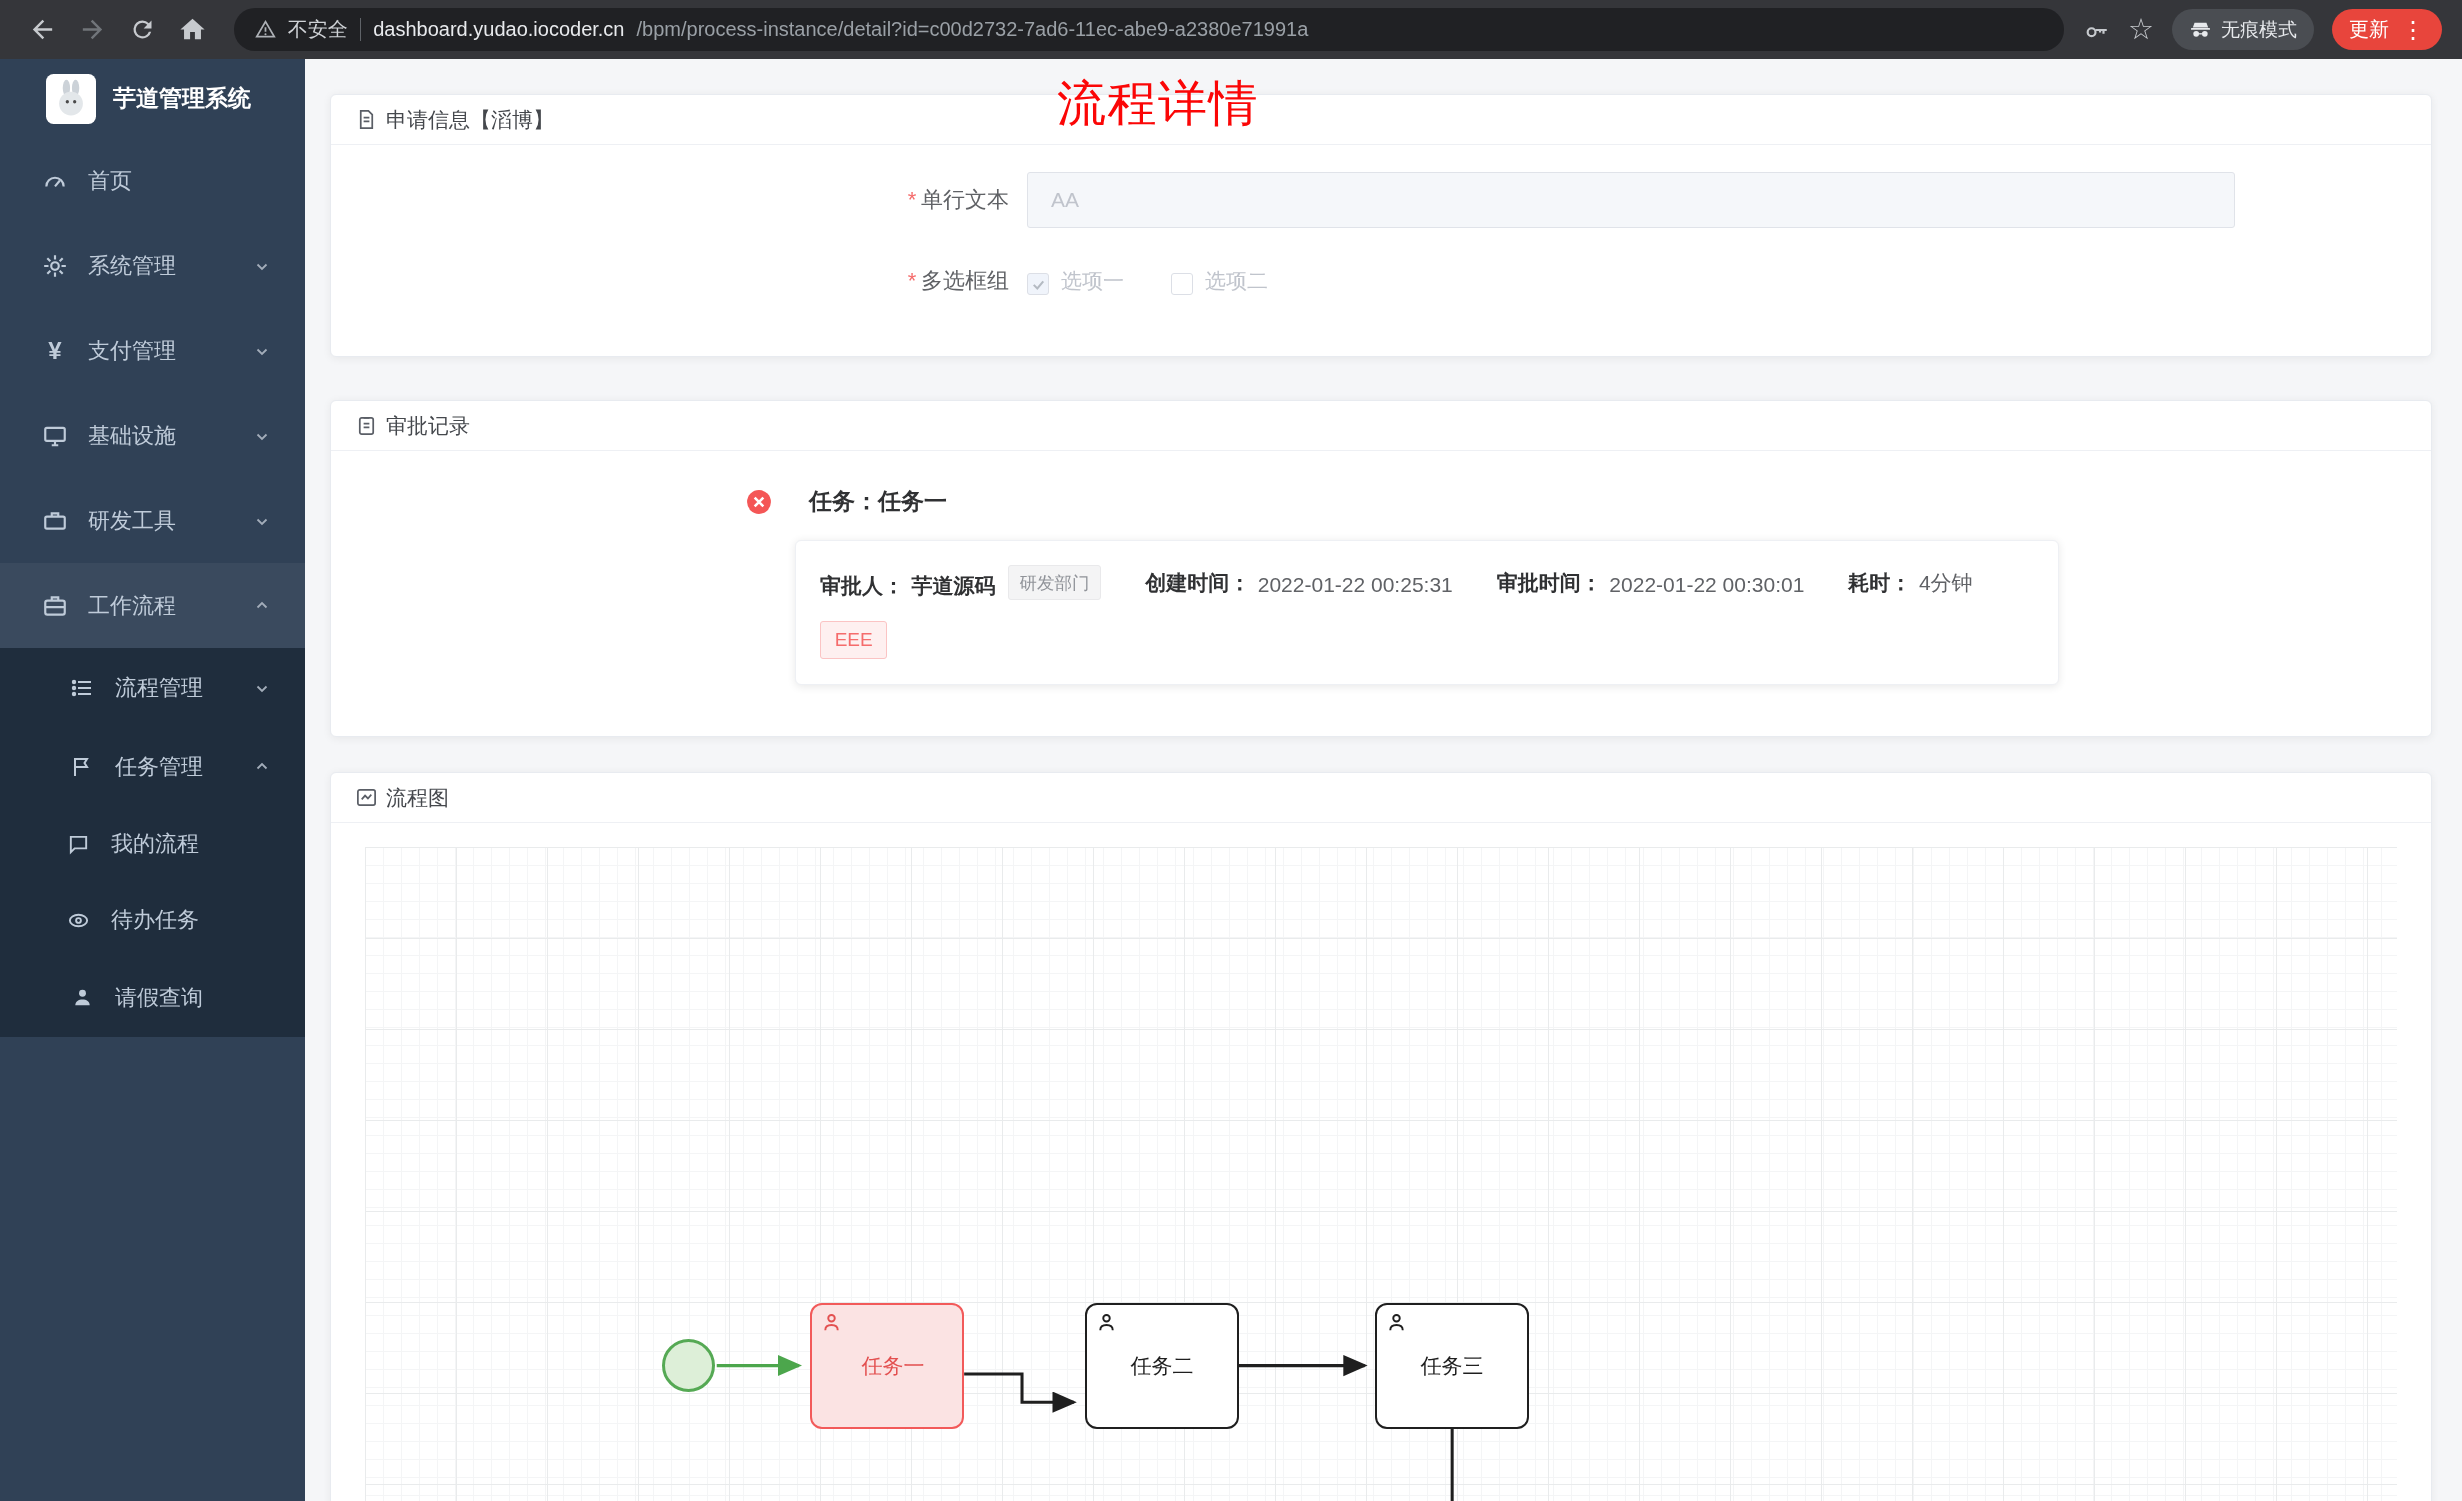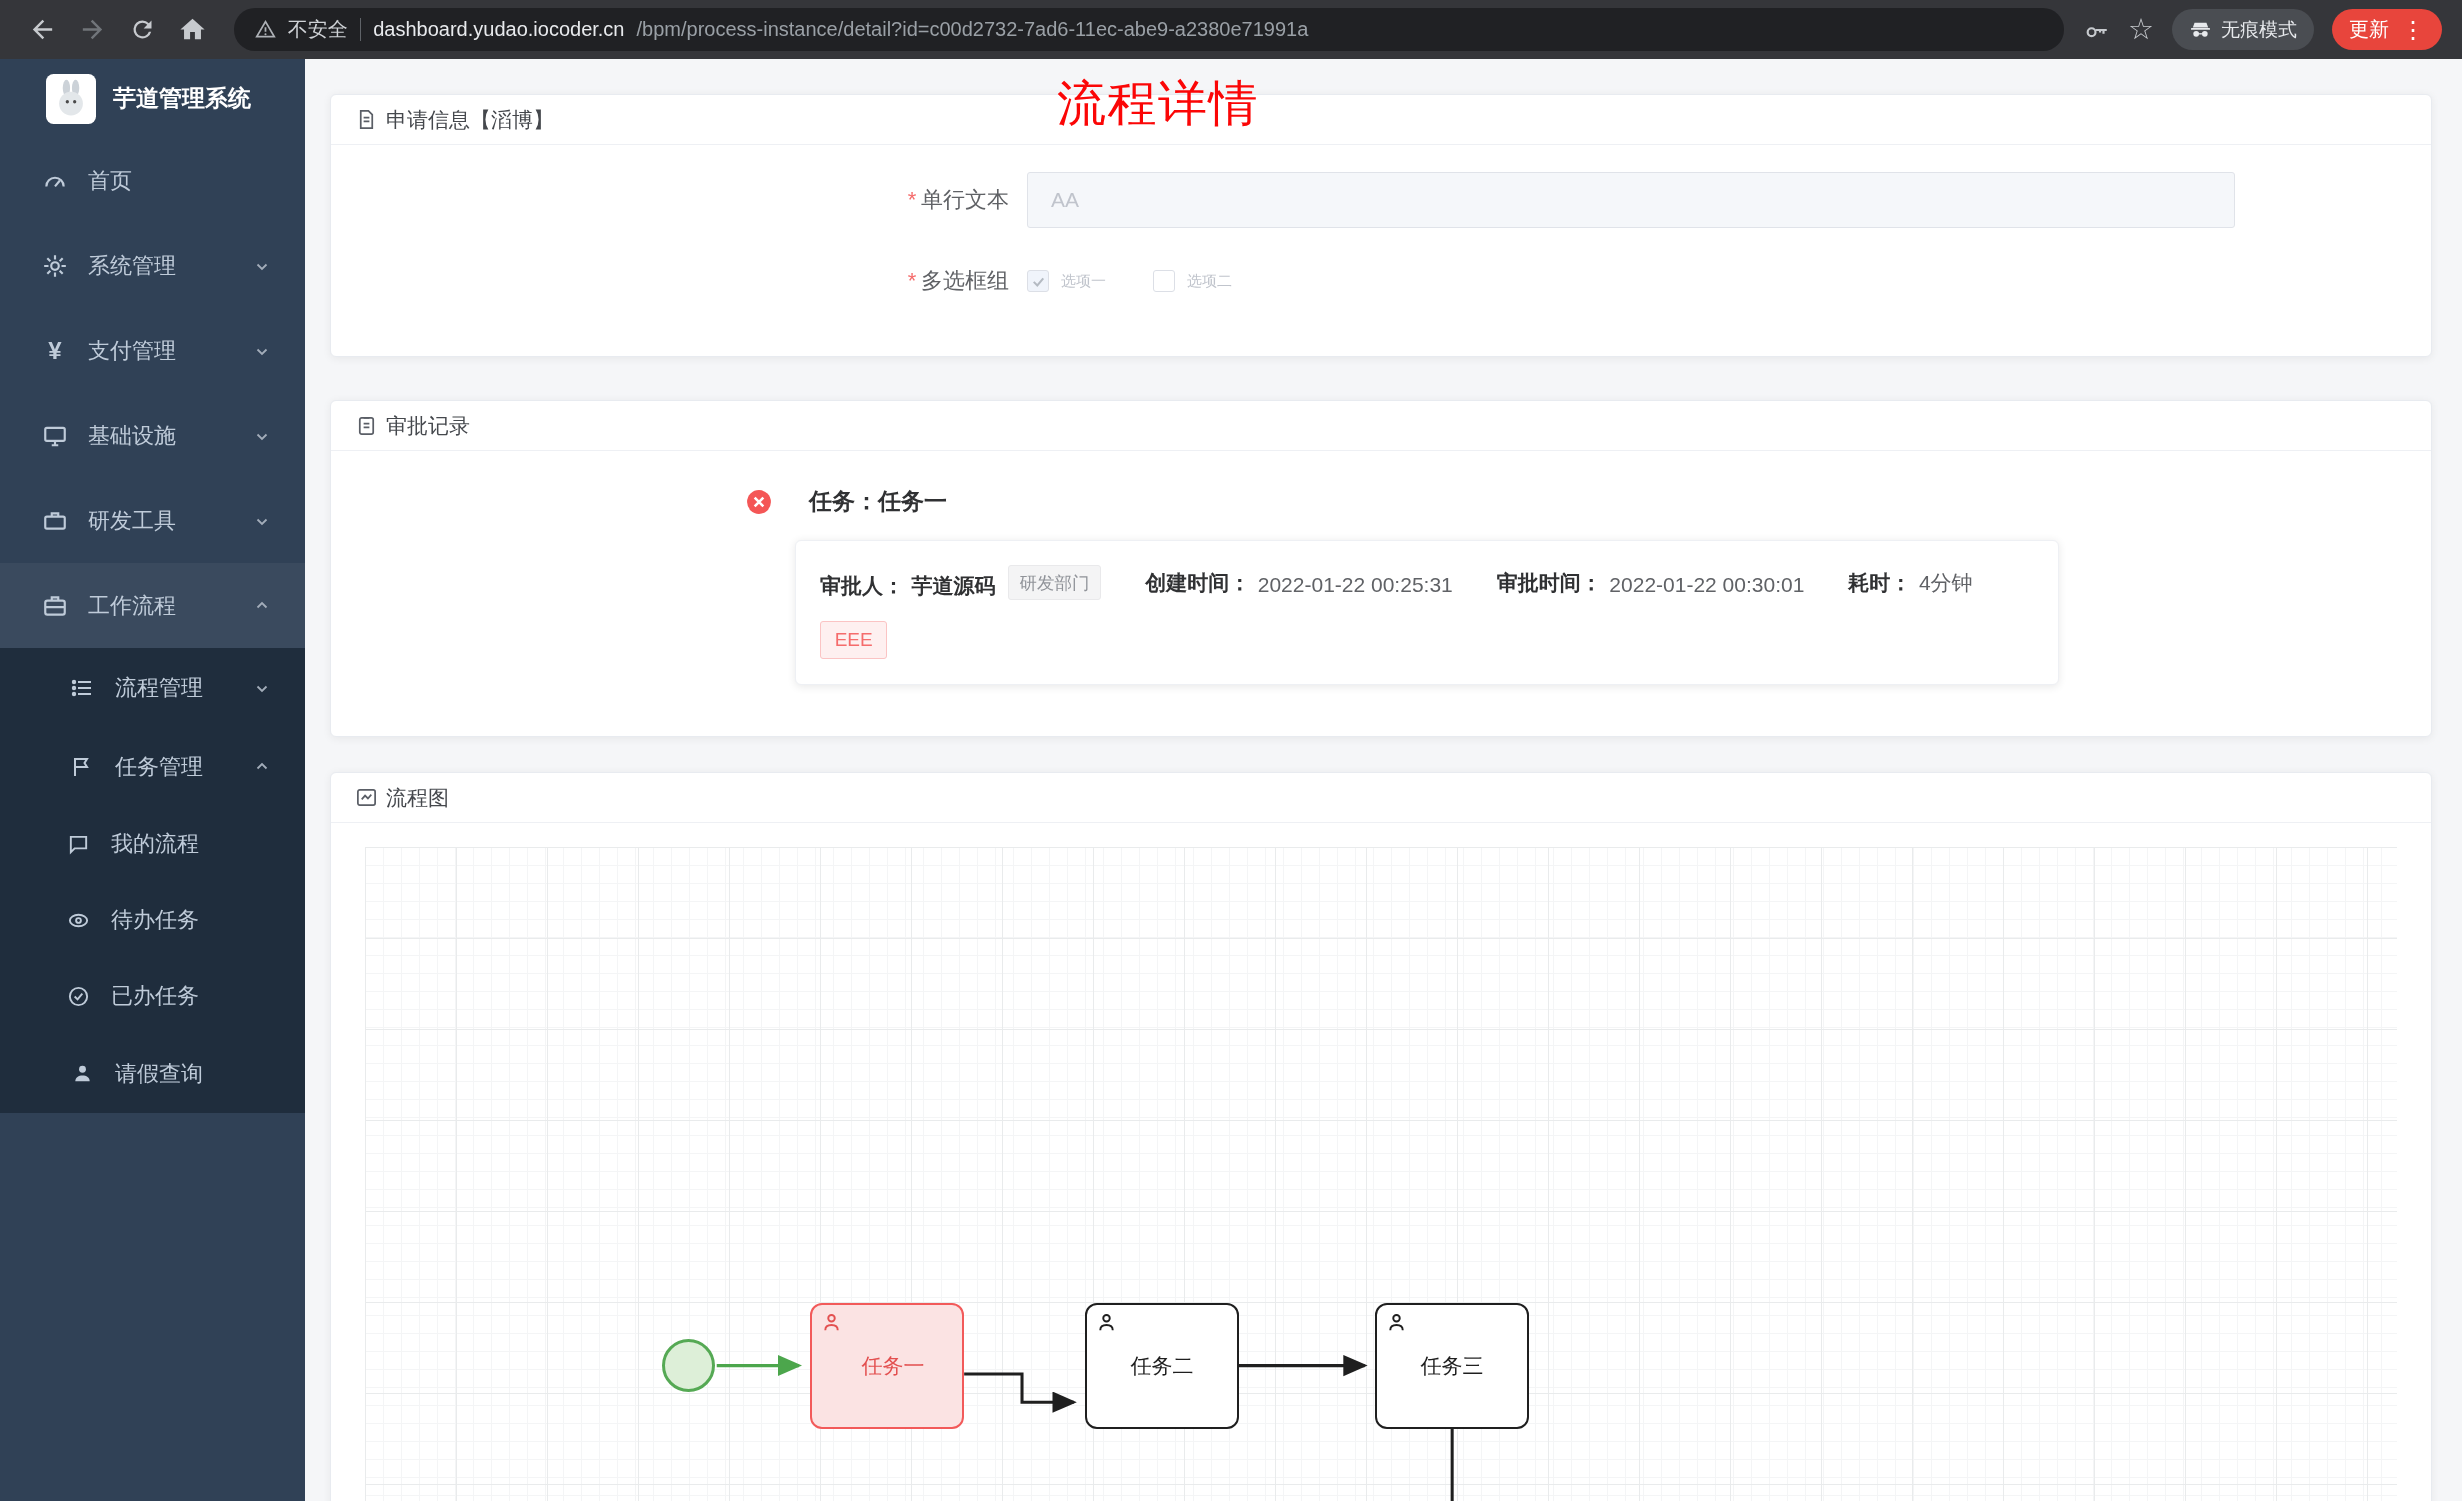--- a/index.html
+++ b/index.html
@@ -85,21 +85,21 @@
   .form-row{ display:flex; align-items:center; margin-bottom:38px; }
   .form-label{ width:678px; text-align:right; font-size:22px; color:#606266; flex:none; }
   .req{ color:#f56c6c; margin-right:4.6px; }
   .text-input{
     margin-left:18px; width:1208px; height:56px;
     background:#f5f7fa; border:0.8px solid #e0e3e9; border-radius:3px;
     color:#c0c4cc; font-size:21px; padding:0 23px; font-family:inherit;
   }
   .text-input::placeholder{ color:#c0c4cc; opacity:1; }
   .checkbox-group{ display:flex; gap:47px; margin-left:18px; align-items:center; }
-  .checkbox{ display:flex; align-items:center; gap:12px; font-size:15px; color:#c0c4cc; }
+  .checkbox{ display:flex; align-items:flex-end; gap:12px; font-size:21px; color:#c0c4cc; }
   .cb-box{ width:22px; height:22px; border:0.8px solid #dcdfe6; border-radius:3px; background:#fff; display:flex; align-items:center; justify-content:center; }
   .cb-box.checked{ background:#f0f4fb; }
 
   
   .approval-body{ position:relative; padding:35px 0 0 415px; }
   .task-row{ display:flex; align-items:center; gap:37px; }
   .task-title{ font-size:23px; font-weight:bold; color:#303133; }
   .record-card{
     margin:23px 0 0 49px; width:1264px; height:145px;
     background:#fff; border:0.8px solid #eef0f4; border-radius:6px;
@@ -337,29 +337,20 @@
     <div class="menu-item lvl3">
       <span class="mi-icon">
           <svg width="23" height="23" viewBox="0 0 24 24" fill="none" stroke="#bfcbd9" stroke-width="2">
             <ellipse cx="12" cy="12" rx="9" ry="6"></ellipse>
             <circle cx="12" cy="12" r="2.5"></circle>
           </svg>
         </span>
       <span>待办任务</span>
     </div>
 
-    <div class="menu-item lvl3">
-      <span class="mi-icon">
-          <svg width="23" height="23" viewBox="0 0 24 24" fill="none" stroke="#bfcbd9" stroke-width="2">
-            <circle cx="12" cy="12" r="9"></circle>
-            <path d="M8 12l3 3 5-6"></path>
-          </svg>
-        </span>
-      <span>已办任务</span>
-    </div>
 
     <div class="menu-item lvl2">
       <span class="mi-icon">
           <svg width="23" height="23" viewBox="0 0 24 24" fill="#bfcbd9">
             <circle cx="12" cy="7.5" r="3.6"></circle>
             <path d="M4.5 20c0-4 3.4-6 7.5-6s7.5 2 7.5 6z"></path>
           </svg>
         </span>
       <span>请假查询</span>
     </div>

